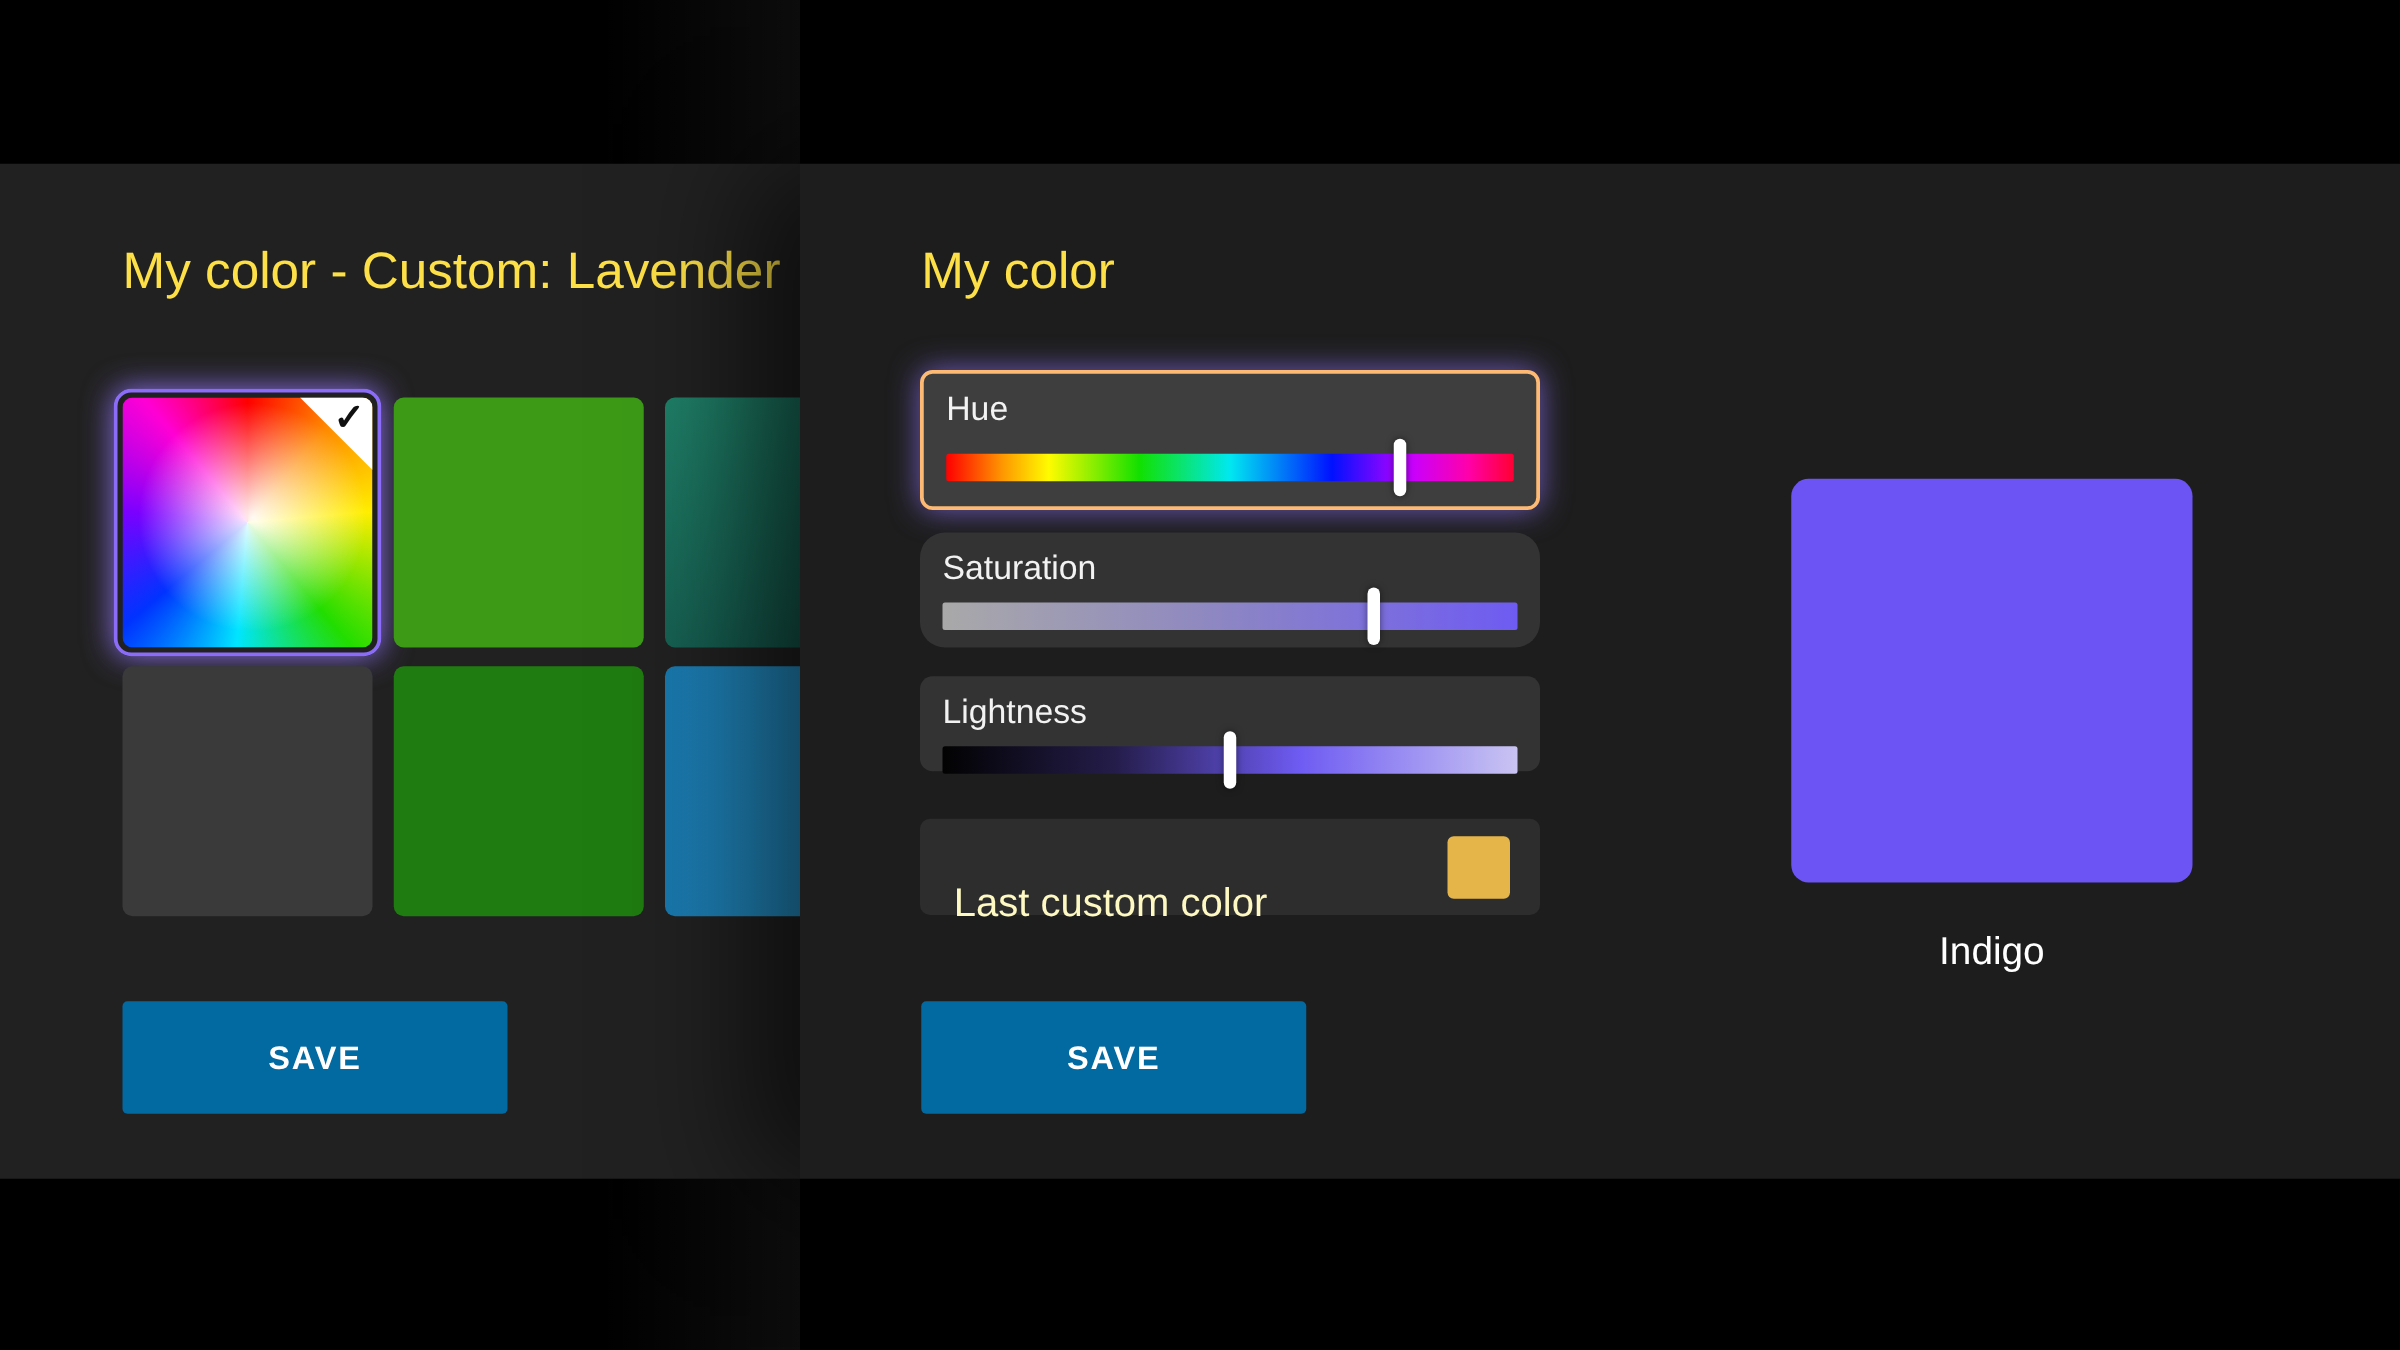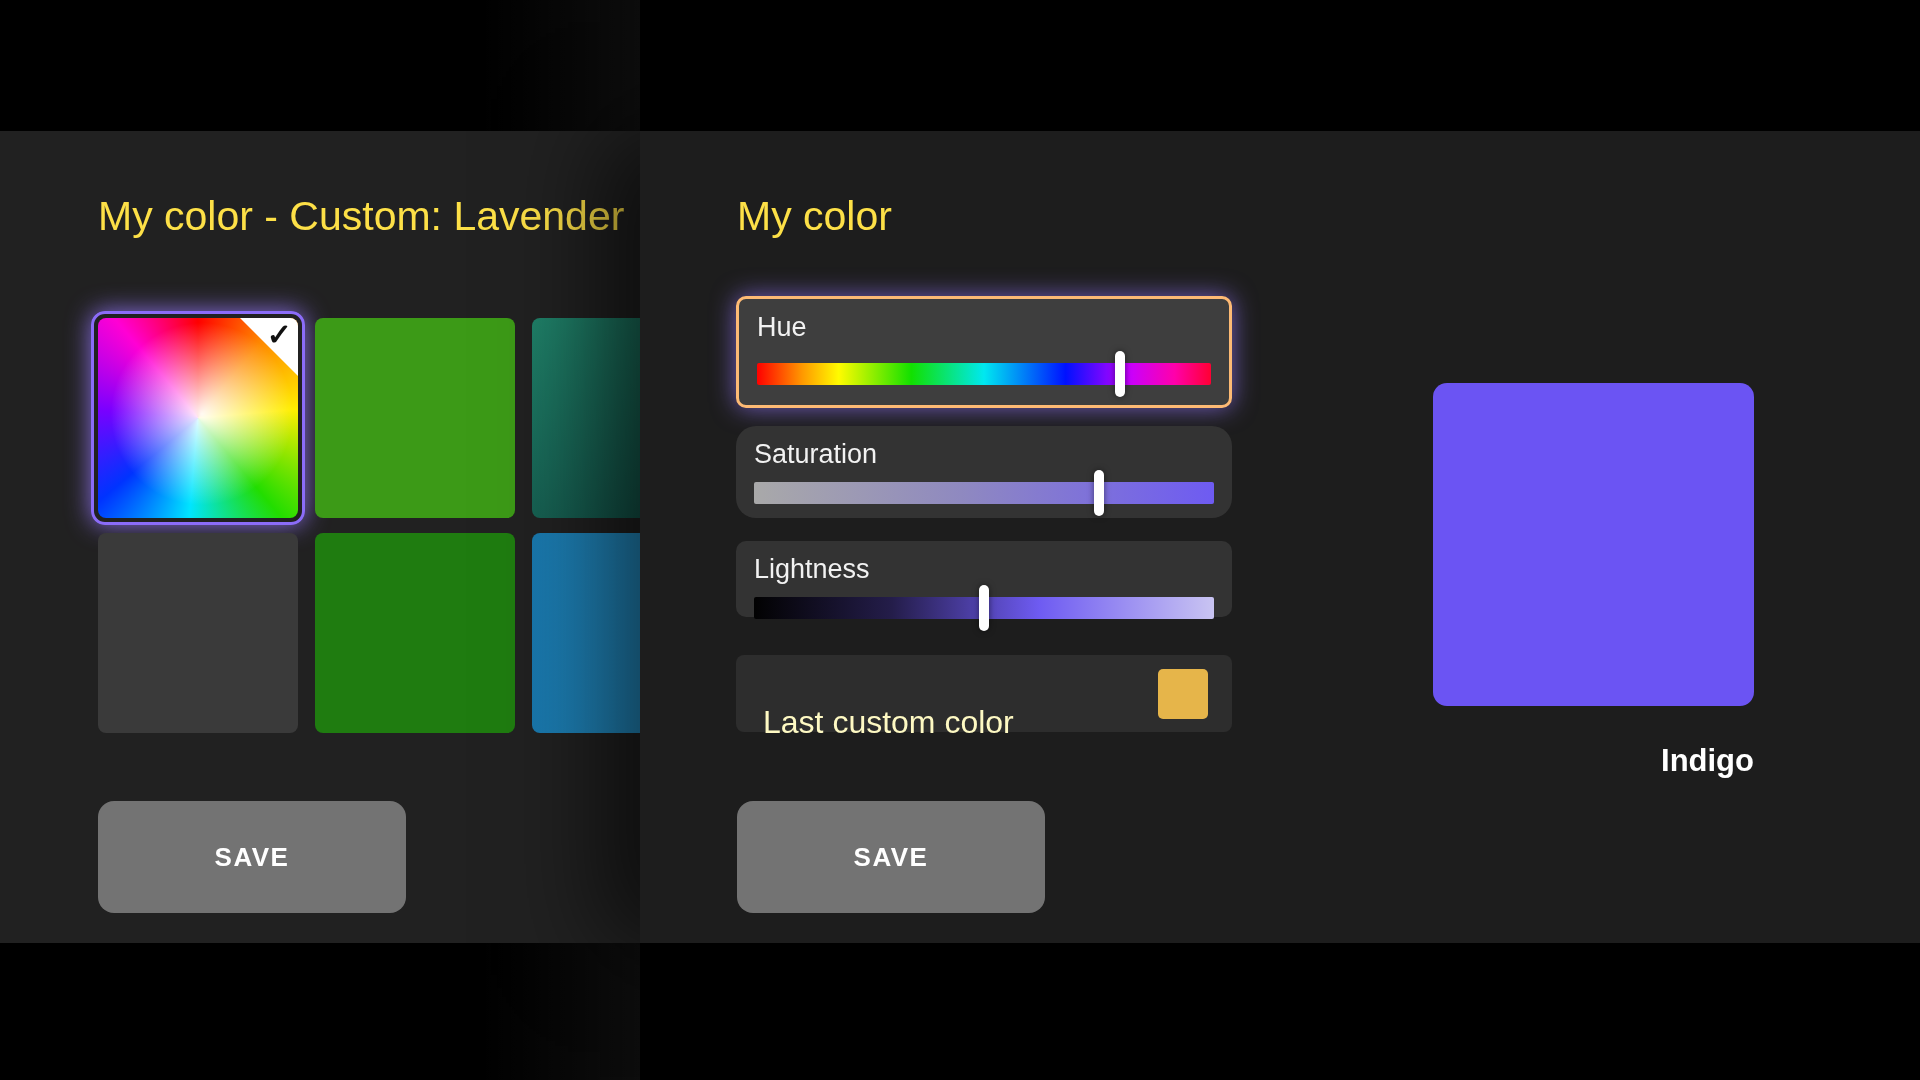--- a/index.html
+++ b/index.html
@@ -47,22 +47,22 @@
   .corner {
     position:absolute; top:0; right:0; width:0; height:0;
     border-top:58px solid #fff; border-left:58px solid transparent;
   }
   .check {
     position:absolute; top:2px; right:6px; font-size:30px;
     color:#101010; font-weight:bold; line-height:1;
   }
 
   .save {
-    position:absolute; left:98px; top:670px; width:308px; height:112px;
-    background:#737373; border:none; border-radius:16px; color:#fff;
+    position:absolute; left:98px; top:670px; width:308px; height:90px;
+    background:#0369a1; border:none; border-radius:4px; color:#fff;
     font-size:26px; font-weight:700; letter-spacing:1.5px;
     font-family:inherit; cursor:pointer;
   }
   .panel.right .save { left:97px; }
 
   
   .group {
     position:absolute; left:96px; width:496px; background:#333;
     border-radius:10px; box-sizing:border-box;
   }
@@ -104,22 +104,22 @@
   .mini {
     position:absolute; right:24px; top:50%; transform:translateY(-50%);
     width:50px; height:50px; border-radius:5px;
   }
 
   .preview {
     position:absolute; left:793px; top:252px; width:321px; height:323px;
     border-radius:14px;
   }
   .preview-label {
-    position:absolute; left:793px; top:612px; width:321px; text-align:right;
-    font-size:31px; color:#fff;font-weight:bold;
+    position:absolute; left:793px; top:612px; width:321px; text-align:center;
+    font-size:31px; color:#fff;
   }
 </style>
 </head>
 <body>
 
 <div class="stage">
   <div class="seam"></div>
 
   <section class="panel left">
     <h1 class="ptitle">My color - Custom: Lavender</h1>

